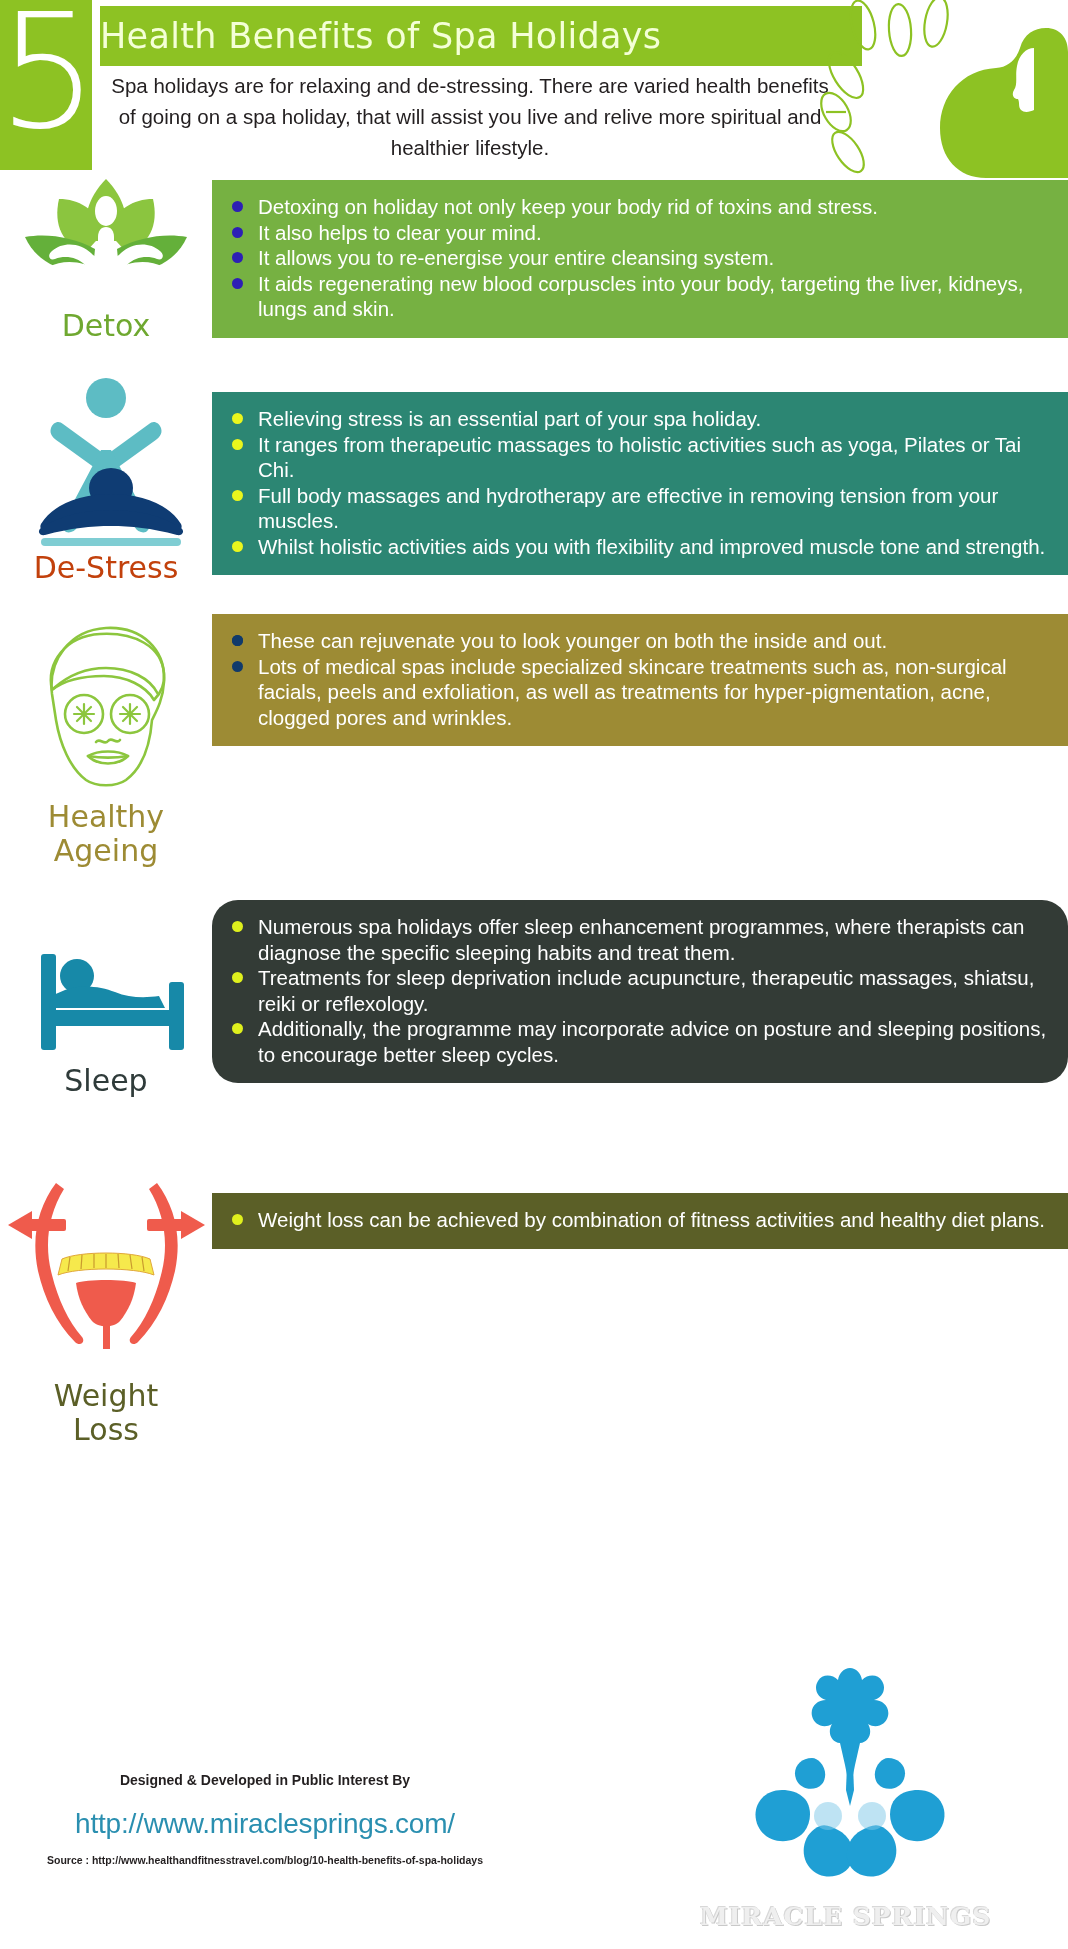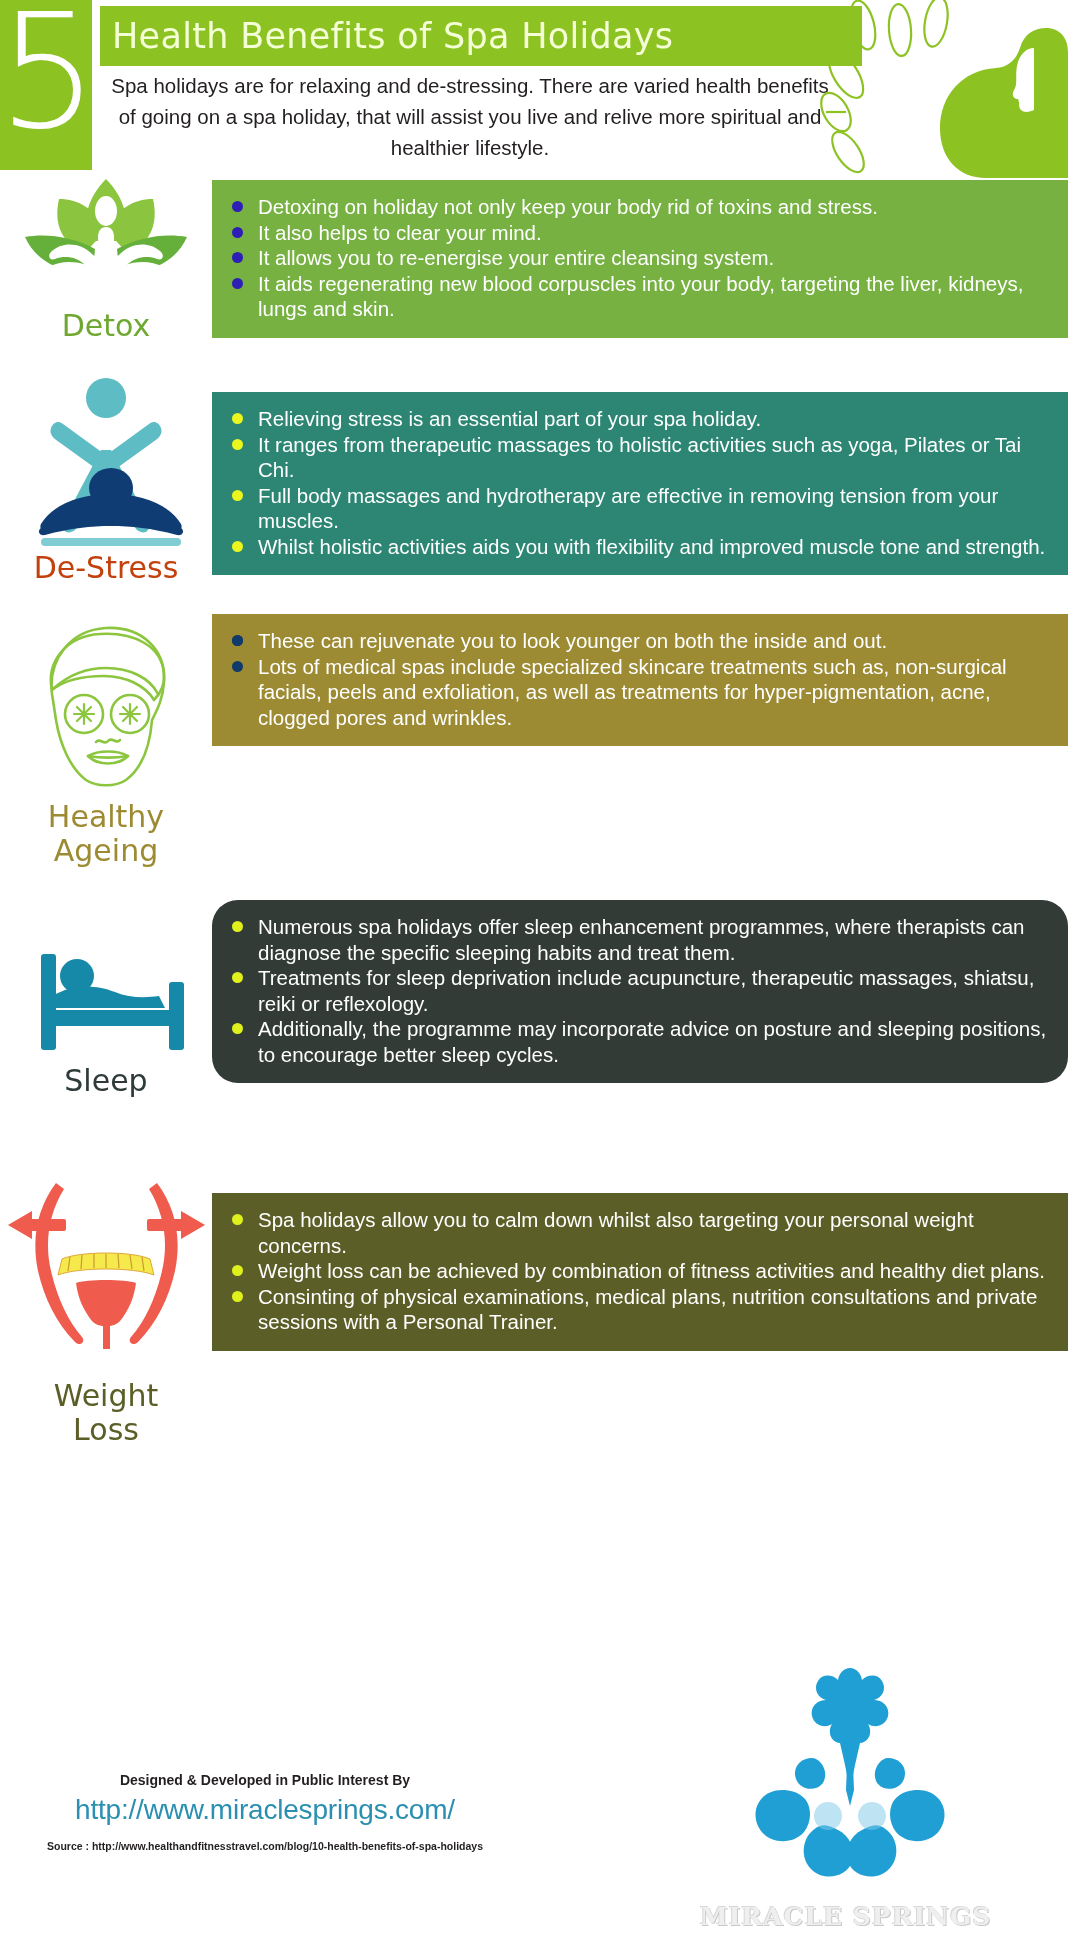--- a/index.html
+++ b/index.html
@@ -26,21 +26,21 @@
   }
   .title-bar {
     position: absolute; left: 100px; top: 6px;
     width: 762px; height: 60px;
     background: #8dc223;
     display: flex; align-items: center;
   }
   .title-bar .title {
     color: #f4ffd6; font-size: 35px; font-weight: 400;
     font-family: "DejaVu Sans", sans-serif;
-    letter-spacing: 0.3px; padding-left: 12px;
+    letter-spacing: 0.3px; 
   }
   .intro {
     position: absolute; left: 100px; top: 70px; width: 740px;
     text-align: center; color: #231f20;
     font-size: 20.5px; line-height: 31px;
     font-family: "Liberation Sans", sans-serif;
   }
 
   
   .deco { position: absolute; right: 0; top: 0; width: 260px; height: 180px; }
@@ -88,21 +88,21 @@
   .lbl-detox   { color:#6fa830; }
   .lbl-destress{ color:#c2410c; }
   .lbl-ageing  { color:#9d8b34; }
   .lbl-sleep   { color:#2f3b3a; }
   .lbl-weight  { color:#5b5f27; }
 
   
   .footer { position: absolute; left:0; top: 1760px; width: 1068px; height: 189px; }
   .footer-left { position:absolute; left: 30px; top: 12px; width: 470px; text-align:center; }
   .credit { font-size: 14px; color:#231f20; font-weight:bold; font-family:"Liberation Sans", sans-serif; }
-  .site-url { font-size: 28px; color:#2a8fb0; font-family:"Liberation Sans", sans-serif; margin-top: 6px; letter-spacing:-0.2px;}
+  .site-url { font-size: 28px; color:#2a8fb0; font-family:"Liberation Sans", sans-serif; margin-top: 20px; letter-spacing:-0.2px;}
   .source { font-size: 10.5px; color:#231f20; font-weight:bold; margin-top: 14px; }
 
   .logo-box { position:absolute; left: 700px; top: -120px; width: 300px; height: 300px; }
   .logo-name {
     position:absolute; left: 700px; top: 142px; width: 330px; 
     font-family:"DejaVu Serif", serif; font-size: 25px; letter-spacing: 1px;
     color:#efefef; text-shadow: 1px 1px 0 #c9c9c9, -1px -1px 0 #d8d8d8;
     font-weight: bold;
   }
   .logo-sub {
@@ -325,23 +325,21 @@
             <line x1="114" y1="79" x2="115" y2="93"></line>
               <line x1="126" y1="80" x2="128" y2="94"></line>
             <line x1="138" y1="82" x2="140" y2="96"></line>
           </g>
         </svg>
       </div>
       <div class="icon-label lbl-weight" style="max-width:150px;">Weight Loss</div>
     </div>
     <div class="panel p-weight" style="top:8px;">
       <ul>
-        <li><span class="bullet"></span><span>Spa holidays allow you to calm down whilst also targeting your personal weight concerns.</span></li>
         <li><span class="bullet"></span><span>Weight loss can be achieved by combination of fitness activities and healthy diet plans.</span></li>
-        <li><span class="bullet"></span><span>Consinting of physical examinations, medical plans, nutrition consultations and private sessions with a Personal Trainer.</span></li>
       </ul>
     </div>
   </div>
 
   <div class="footer">
     <div class="footer-left">
       <div class="credit">Designed &amp; Developed in Public Interest By</div>
       <div class="site-url">http://www.miraclesprings.com/</div>
       <div class="source">Source : http://www.healthandfitnesstravel.com/blog/10-health-benefits-of-spa-holidays</div>
     </div>

